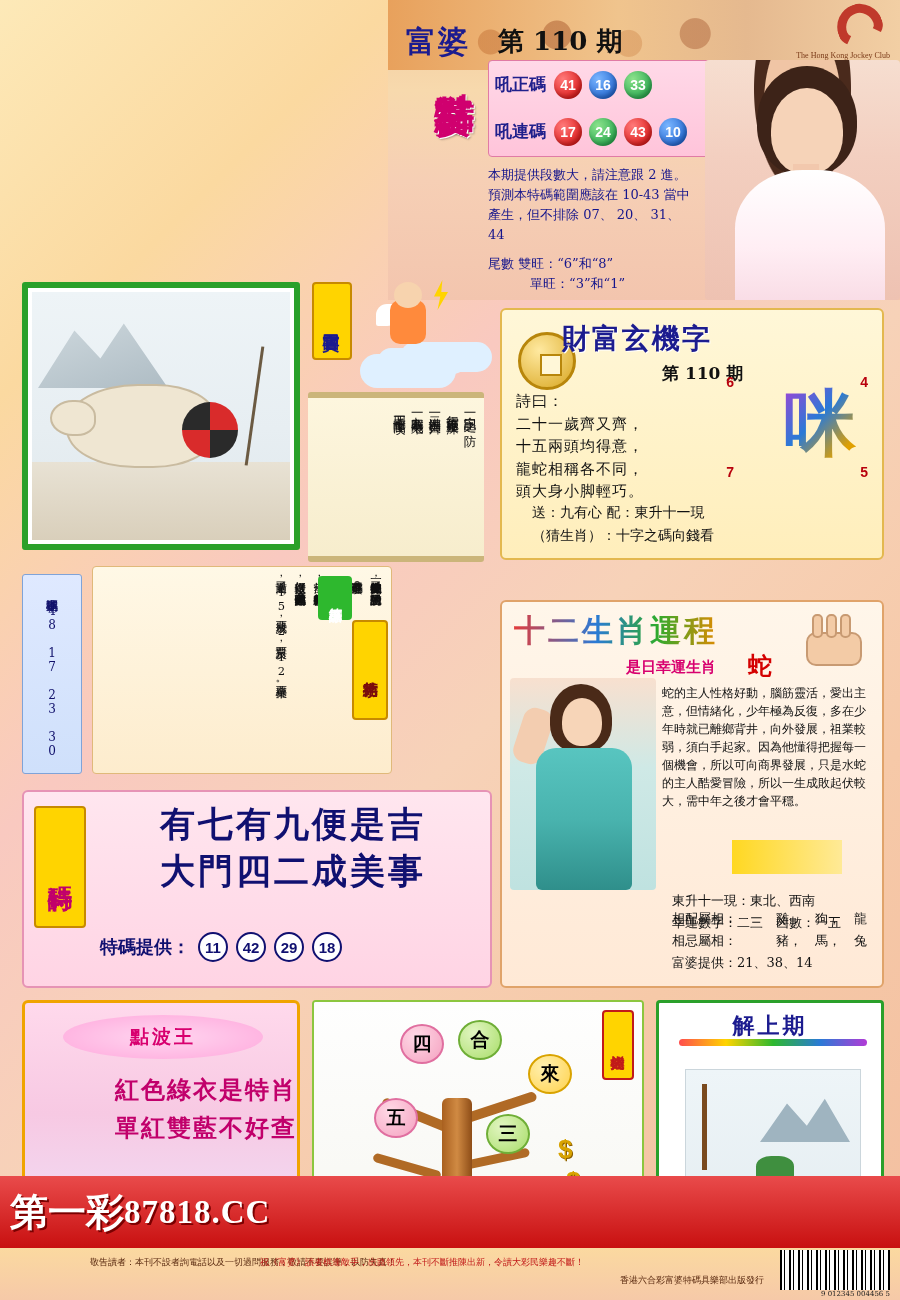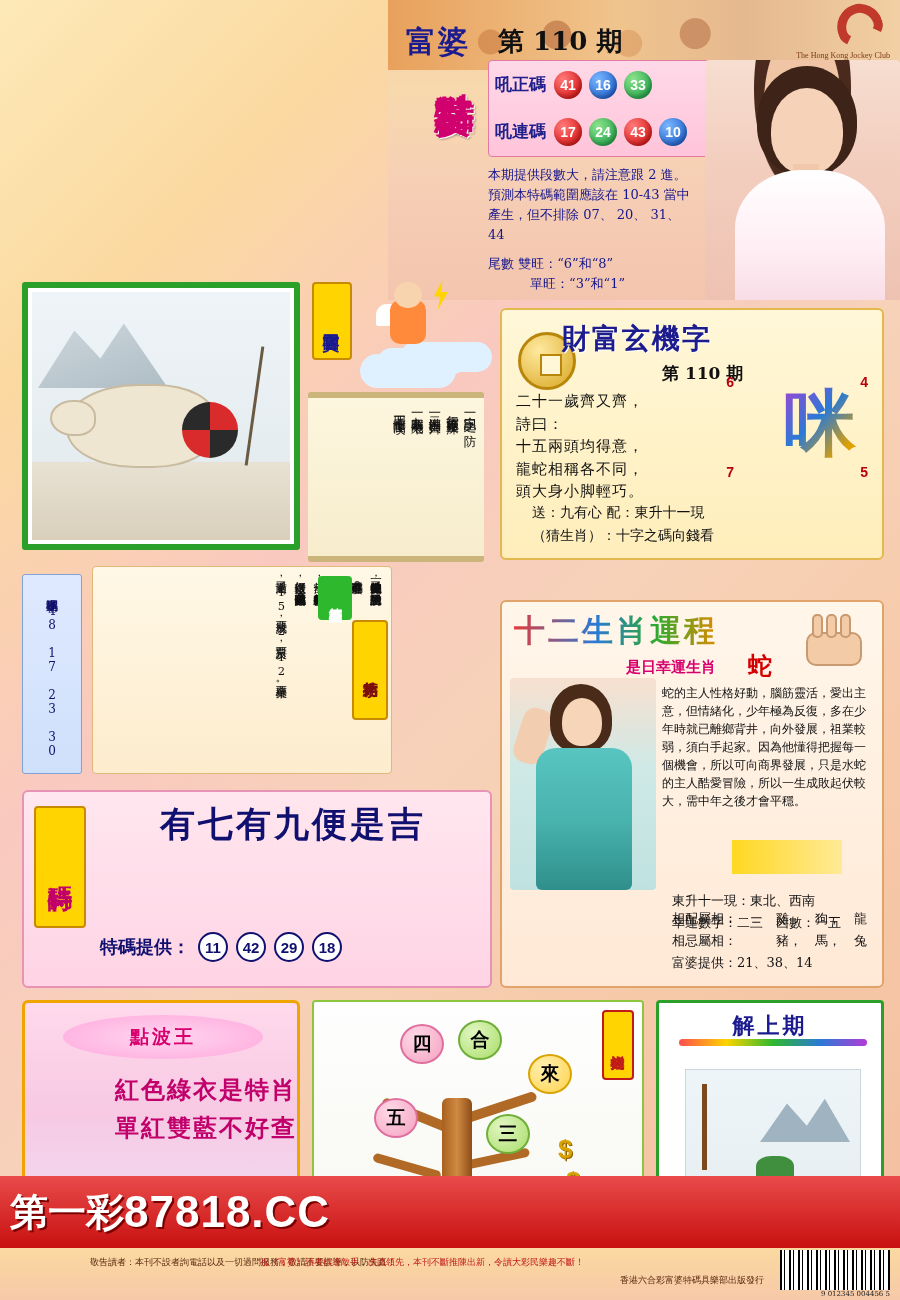--- a/index.html
+++ b/index.html
@@ -258,21 +258,21 @@
   .jieimg .tree2 { position:absolute; left:16px; top:14px; width:5px; height:86px; background:#7a4a1e; }
   .jieimg .fig { position:absolute; left:70px; top:86px; width:38px; height:26px; background:#3f8f3f; border-radius:40% 40% 20% 20%; }
 
   
   .bottombar {
     position:absolute; left:0; bottom:52px; width:900px; height:72px;
     background:linear-gradient(180deg,#e94b4b,#c81010);
     display:flex; align-items:center;
   }
   .bb-left { font-size:38px; font-weight:bold; color:#fff; font-family:"DejaVu Serif", serif; padding-left:10px; text-shadow:2px 2px 0 #7a0000; }
-  .bb-mid { font-size:44px; font-weight:bold; color:#fff; font-family:Liberation Sans, sans-serif; letter-spacing:1px; text-shadow:2px 2px 0 #7a0000; }
+  .bb-mid { font-size:33px; font-weight:bold; color:#fff; font-family:Liberation Serif, serif; letter-spacing:1px; text-shadow:2px 2px 0 #7a0000; }
   .bb-strip { position:absolute; left:0; bottom:0; width:900px; height:10px;
     background:repeating-linear-gradient(90deg,#ffd400 0 14px,#c81010 14px 28px); }
   .footer {
     position:absolute; left:0; bottom:0; width:900px; height:52px; background:linear-gradient(180deg,#fbd9a0,#f6c9a8);
     font-size:9px; color:#5a2a10; font-family:"DejaVu Serif", serif;
   }
   .footer .f1 { position:absolute; left:90px; top:8px; }
   .footer .f2 { position:absolute; left:260px; top:8px; color:#c11a1a; }
   .footer .f3 { position:absolute; left:620px; top:26px; }
   .barcode { position:absolute; right:10px; top:2px; width:110px; height:40px;
@@ -380,37 +380,38 @@
   <div class="jiezha">
     <span>結扎手術</span>
   </div>
 
   <div class="box poembox">
     <div class="poemlabel">
       <span>特碼詩</span>
     </div>
     <div class="poemlines">
       <div>有七有九便是吉</div>
+      <div>大門四二成美事</div>
     </div>
     <div class="poemfooter">
       <span class="lab">特碼提供：</span>
       <span class="circnum">11</span>
       <span class="circnum">42</span>
       <span class="circnum">29</span>
       <span class="circnum">18</span>
     </div>
   </div>
 
   <div class="box caifubox">
     <div class="coin"></div>
     <div class="caifutitle">財富玄機字</div>
     <div class="caifuissue">第 110 期</div>
     <div class="poem2">
+      <div>詩曰：</div>
       <div>二十一歲齊又齊，</div>
-      <div>詩曰：</div>
       <div>十五兩頭均得意，</div>
       <div>龍蛇相稱各不同，</div>
       <div>頭大身小脚輕巧。</div>
     </div>
     <div class="bigchar">咪</div>
     <div class="cnum" style="right:148px; top:64px;">6</div>
     <div class="cnum" style="right:14px; top:64px;">4</div>
     <div class="cnum" style="right:148px; top:154px;">7</div>
     <div class="cnum" style="right:14px; top:154px;">5</div>
     <div class="caifufoot">

